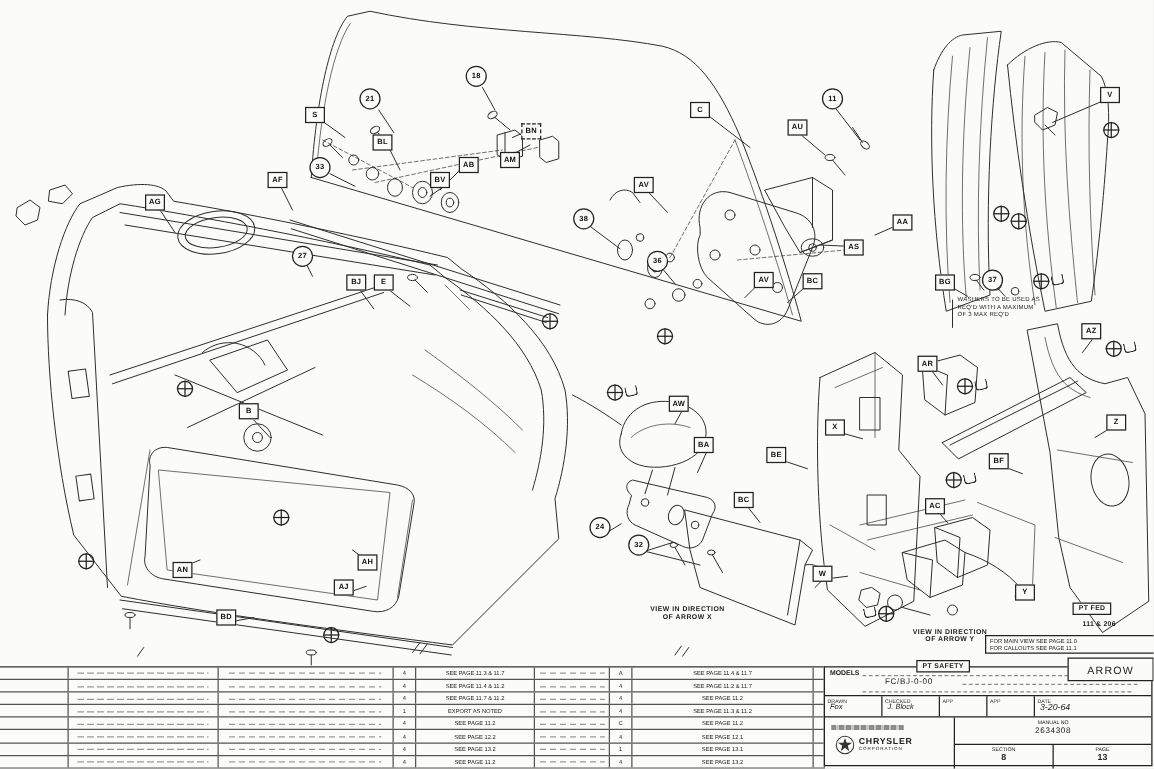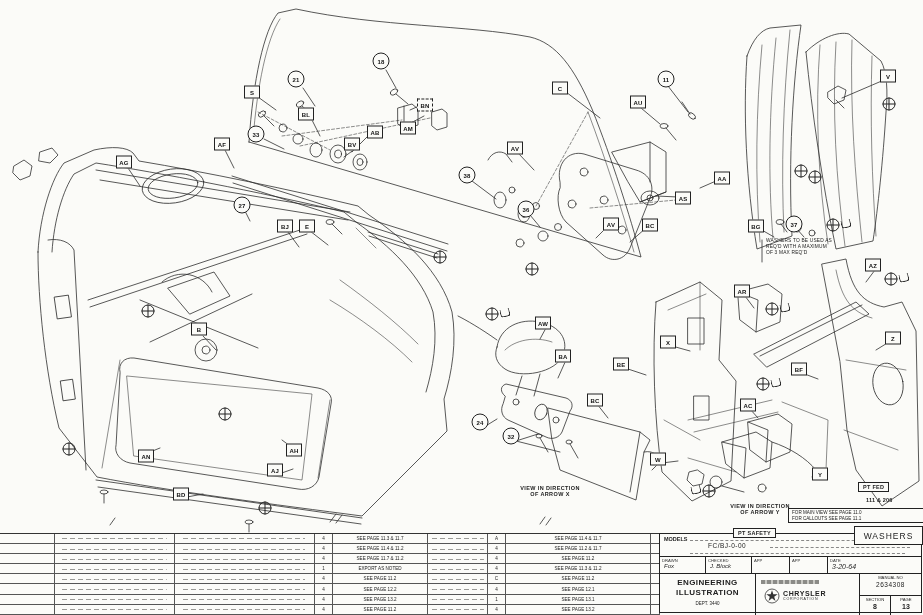--- a/index.html
+++ b/index.html
@@ -439,25 +439,20 @@
       </div>
       <div class="cell" style="width:38px;">
         <span class="hl">APP</span>
       </div>
       <div class="cell" style="flex:1;">
         <span class="hl">DATE</span>
         <span class="sv" style="font-size:7px;">3-20-64</span>
       </div>
     </div>
     <div class="tb-main">
-      <div class="tb-eng">
-        <div class="l1">ENGINEERING</div>
-        <div class="l1">ILLUSTRATION</div>
-        <div class="l2">DEPT. 3440</div>
-      </div>
       <div class="tb-center">
         <div class="stampbar"></div>
         <div class="logo-row">
           <svg width="16" height="16" viewBox="0 0 24 24">
             <circle cx="12" cy="12" r="10.5" fill="none" stroke="#333" stroke-width="1.2"></circle>
             <path d="M12 3.5 L14 9.2 L20.5 9.2 L15.3 13 L17.2 19.5 L12 15.4 L6.8 19.5 L8.7 13 L3.5 9.2 L10 9.2 Z" fill="#333"></path>
           </svg>
           <div class="brand">
             <span class="b1">CHRYSLER</span>
             <span class="b2">CORPORATION</span>
@@ -475,15 +470,15 @@
             <div class="v">8</div>
           </div>
           <div class="half">
             <div class="hl">PAGE</div>
             <div class="v">13</div>
           </div>
         </div>
       </div>
     </div>
   </div>
-  <div id="torque-box">WASHERS</div>
+  <div id="torque-box">ARROW</div>
 
 </div>
 
 </body></html>

